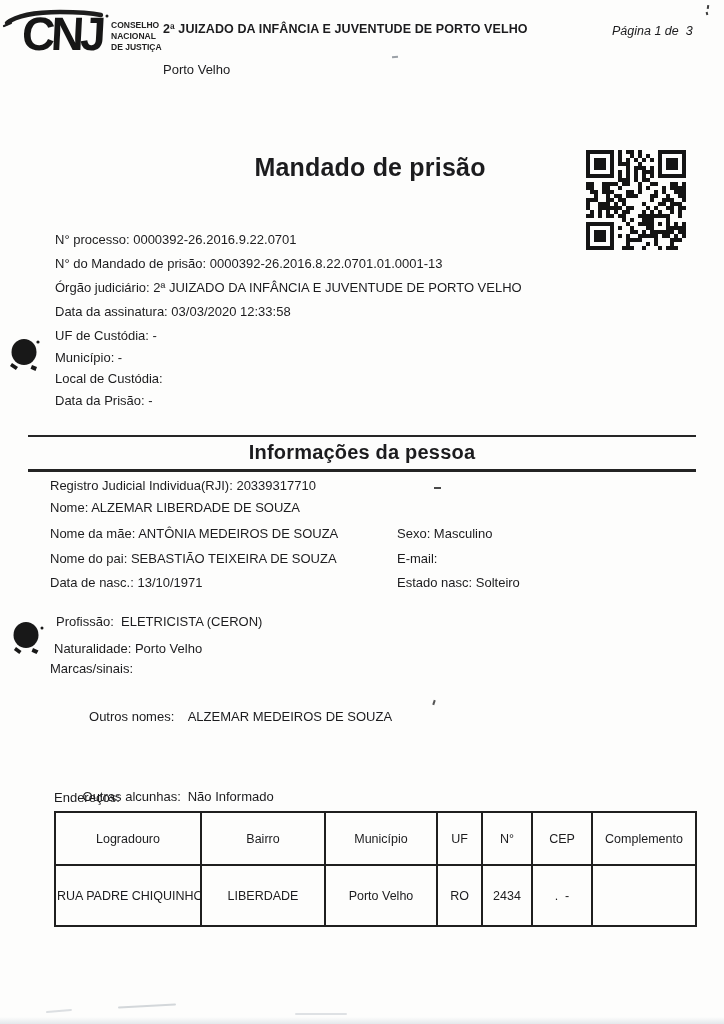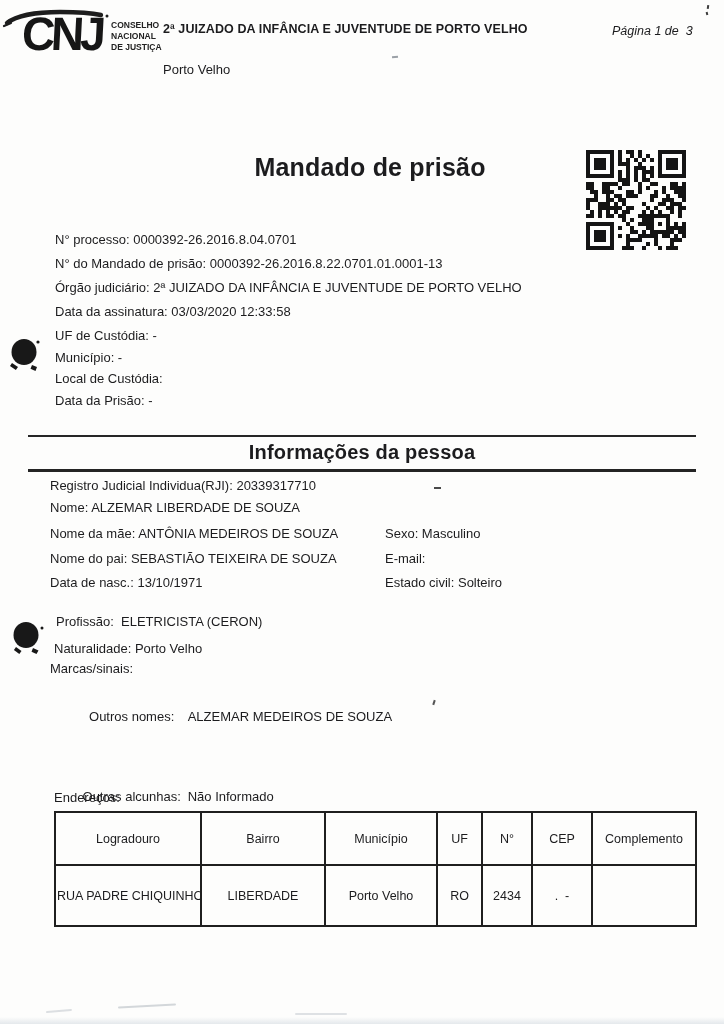--- a/index.html
+++ b/index.html
@@ -41,21 +41,21 @@
   .section-head{
     position:absolute;left:28px;top:435px;width:668px;text-align:center;
     border-top:2px solid #262626;border-bottom:3px solid #242424;
     padding:4px 0 5px;
   }
   .section-head h2{margin:0;font-size:20px;font-weight:700;letter-spacing:.2px;}
   
   .person{position:absolute;left:50px;top:478px;width:645px;font-size:13px;}
   .person .line{line-height:15px;margin-bottom:7px;white-space:pre;}
   .person .nome{margin-bottom:11px;}
-  .crow{display:flex;margin-bottom:9.5px;line-height:15px;}
+  .crow{display:flex;margin-bottom:9.5px;line-height:15px;gap:12px;}
   .cl{width:335px;white-space:pre;}
   .cr{flex:1;white-space:pre;}
   .mt-prof{margin-top:24px;margin-bottom:12px !important;padding-left:6px;}
   .mt-nat{margin-bottom:5px !important;padding-left:4px;}
   .lv{line-height:15px;white-space:pre;}
   .lv .lbl{display:inline-block;width:112px;padding-left:4px;text-align:center;}
   .mt-on{margin-top:18px;}
   .mt-oa{margin-top:35px;}
   
   .addresses{position:absolute;left:54px;top:790px;width:642px;font-size:13px;}
@@ -428,21 +428,21 @@
         <rect x="46" y="98" width="4" height="4"></rect>
         <rect x="58" y="98" width="4" height="4"></rect>
         <rect x="74" y="98" width="4" height="4"></rect>
         <rect x="82" y="98" width="4" height="4"></rect>
         <rect x="86" y="98" width="4" height="4"></rect>
         <rect x="90" y="98" width="4" height="4"></rect>
       </svg></div>
   <div class="speck q1"></div>
 
   <div class="warrant">
-    <div class="line">N° processo: 0000392-26.2016.8.04.0701</div>
+    <div class="line">N° processo: 0000392-26.2016.9.22.0701</div>
     <div class="line">N° do Mandado de prisão: 0000392-26.2016.8.22.0701.01.0001-13</div>
     <div class="line">Órgão judiciário: 2ª JUIZADO DA INFÂNCIA E JUVENTUDE DE PORTO VELHO</div>
     <div class="line">Data da assinatura: 03/03/2020 12:33:58</div>
     <div class="line tight">UF de Custódia: -</div>
     <div class="line tight">Município: -</div>
     <div class="line tight">Local de Custódia:</div>
     <div class="line tight">Data da Prisão: -</div>
   </div>
 
   <div class="blob blob1">
@@ -472,21 +472,21 @@
     <div class="crow">
       <div class="cl">Nome da mãe: ANTÔNIA MEDEIROS DE SOUZA</div>
       <div class="cr">Sexo: Masculino</div>
     </div>
     <div class="crow">
       <div class="cl">Nome do pai: SEBASTIÃO TEIXEIRA DE SOUZA</div>
       <div class="cr">E-mail:</div>
     </div>
     <div class="crow">
       <div class="cl">Data de nasc.: 13/10/1971</div>
-      <div class="cr">Estado civil: Solteiro</div>
+      <div class="cr">Estado nasc: Solteiro</div>
     </div>
     <div class="line mt-prof">Profissão:  ELETRICISTA (CERON)</div>
     <div class="line mt-nat">Naturalidade: Porto Velho</div>
     <div class="line">Marcas/sinais:</div>
     <div class="lv mt-on">
       <span class="lbl">Outros nomes:</span><span>ALZEMAR MEDEIROS DE SOUZA</span>
     </div>
     <div class="lv mt-oa">
       <span class="lbl">Outras alcunhas:</span><span>Não Informado</span>
     </div>

